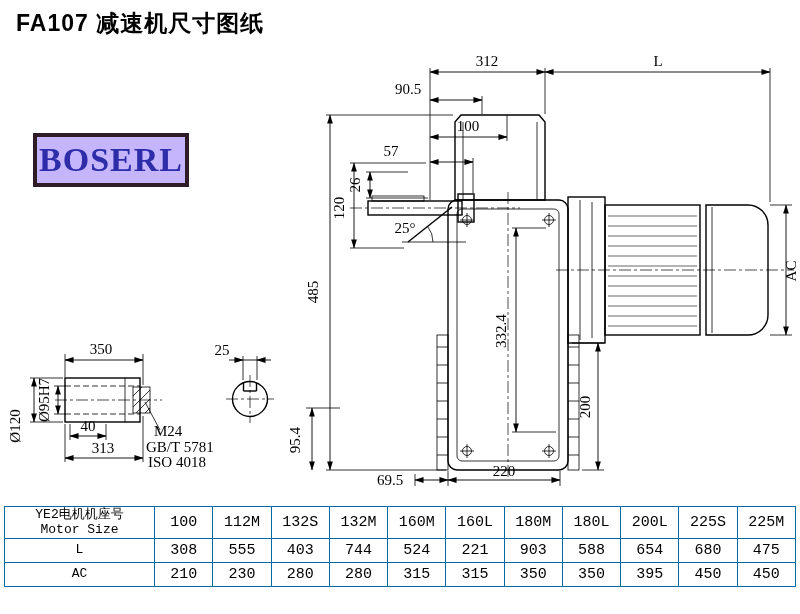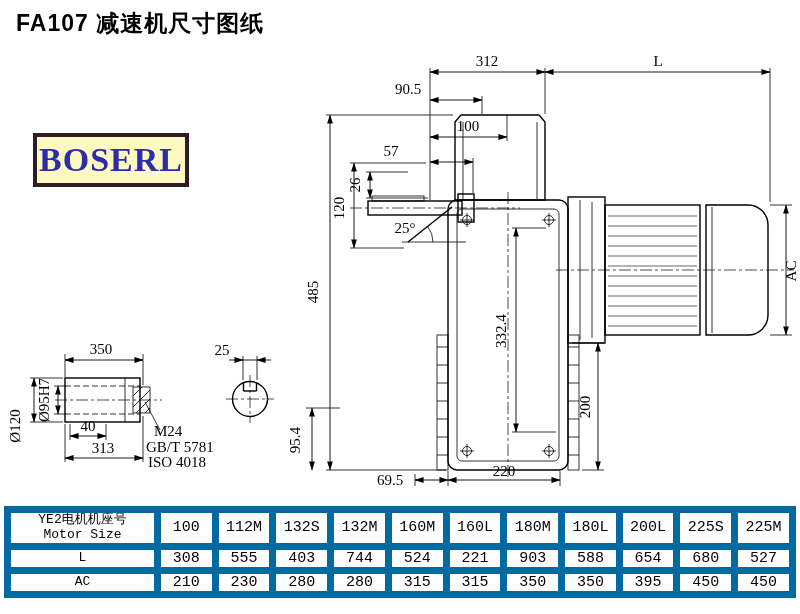--- a/index.html
+++ b/index.html
@@ -4,39 +4,39 @@
 <style>
   * { box-sizing: border-box; margin: 0; padding: 0; }
   html, body { width: 800px; height: 614px; }
   body { position: relative; background: #fff; overflow: hidden;
          font-family: "Liberation Sans", sans-serif; color: #000; }
 
   .title { position: absolute; left: 16px; top: 8px; font-size: 23px;
            font-weight: bold; letter-spacing: 1px; }
 
   .logo { position: absolute; left: 33px; top: 133px; width: 156px; height: 54px;
-          border: 4px solid #2e1c26; background: #fef9c3;
+          border: 4px solid #2e1c26; background: #c4b5fd;
           display: flex; align-items: center; justify-content: center;
           font-family: "Liberation Serif", serif; font-size: 34px; font-weight: bold;
           color: #2d2daa; letter-spacing: 1px; }
 
   svg.drawing { position: absolute; left: 0; top: 50px; }
   svg text { font-family: "Liberation Serif", serif; font-size: 15px; fill: #000; }
   .ol  { fill: none; stroke: #000; stroke-width: 1.4; }
   .th  { fill: none; stroke: #000; stroke-width: .8; }
   .fin { fill: none; stroke: #000; stroke-width: .6; }
   .dim { fill: none; stroke: #000; stroke-width: .9; }
   .cl  { fill: none; stroke: #000; stroke-width: .7; stroke-dasharray: 12 3 3 3; }
   .hid { fill: none; stroke: #000; stroke-width: .8; stroke-dasharray: 6 3; }
 
   table.dims { position: absolute; left: 4px; top: 506px; width: 792px;
                border-collapse: collapse; table-layout: fixed;
                font-family: "Liberation Mono", monospace; font-size: 15px;
                text-align: center; }
-  table.dims td { border: 7px solid #0369a1; height: 24px; overflow: hidden; vertical-align: middle; }
+  table.dims td { border: 1px solid #0369a1; height: 24px; overflow: hidden; vertical-align: middle; }
   table.dims tr.hdr td { height: 32px; }
   table.dims .c0 { font-size: 13px; line-height: 1.15; }
 </style>
 </head>
 <body>
 
 <div class="title">FA107 减速机尺寸图纸</div>
 <div class="logo">BOSERL</div>
 
 <svg class="drawing" width="800" height="455" viewBox="0 0 800 455">
@@ -286,21 +286,21 @@
     <td>308</td>
     <td>555</td>
     <td>403</td>
     <td>744</td>
     <td>524</td>
     <td>221</td>
     <td>903</td>
     <td>588</td>
     <td>654</td>
     <td>680</td>
-    <td>527</td>
+    <td>475</td>
   </tr>
   <tr>
     <td class="c0">AC</td>
     <td>210</td>
     <td>230</td>
     <td>280</td>
     <td>280</td>
     <td>315</td>
     <td>315</td>
     <td>350</td>

